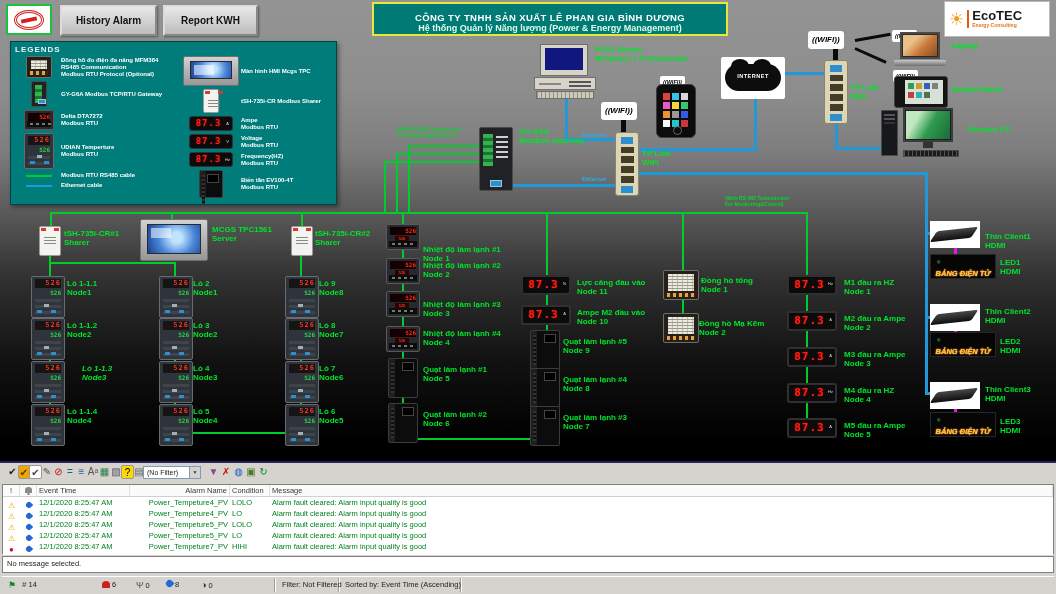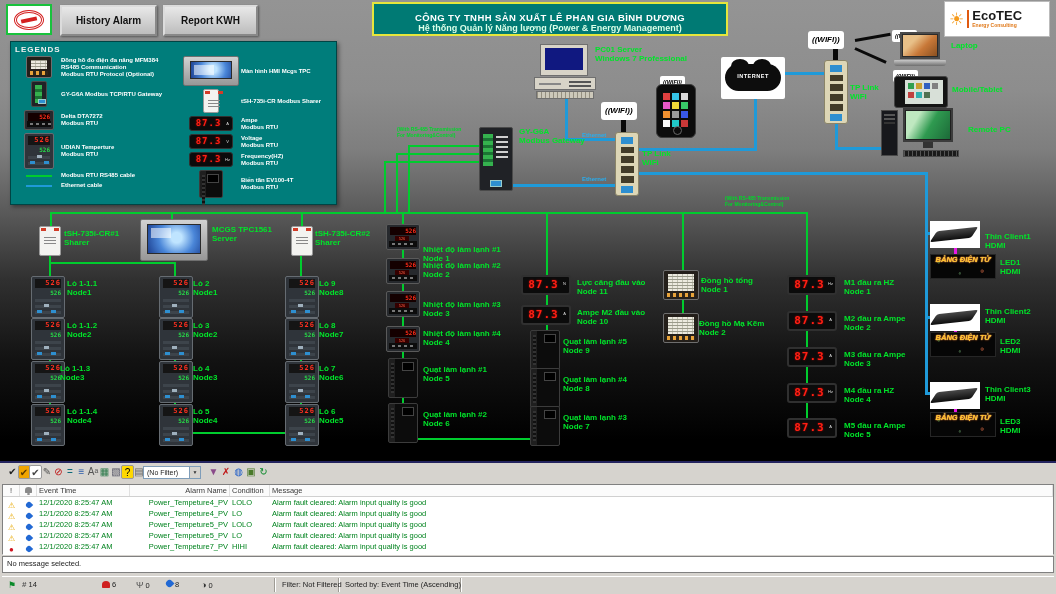--- a/index.html
+++ b/index.html
@@ -121,21 +121,21 @@
   .ic-rpc .tw{left:0;top:2px;width:17px;height:46px;background:#17181c;border:1px solid #4a4a4a;}
   .ic-rpc .tw:after{content:"";position:absolute;left:2px;top:3px;width:11px;height:2px;background:#555;box-shadow:0 4px 0 #555,0 8px 0 #333;}
   .ic-rpc .mon{left:22px;top:0;width:50px;height:34px;background:#202020;border:2px solid #3c3c3c;}
   .ic-rpc .mon:after{content:"";position:absolute;inset:1px;background:linear-gradient(120deg,#bfe8c0 0 25%,#2f9a50 55%,#1c6a38);}
   .ic-rpc .st{left:42px;top:34px;width:10px;height:6px;background:#333;}
   .ic-rpc .kb{left:22px;top:42px;width:56px;height:7px;background:#1a1a1a;border:1px solid #4a4a4a;
     background-image:repeating-linear-gradient(90deg,#555 0 1px,transparent 1px 4px);}
   .ic-thin{width:50px;height:27px;background:#fff;}
   .ic-thin .slab{left:5px;top:8px;width:38px;height:11px;background:linear-gradient(#484848,#0e0e0e);
     transform:skewX(-38deg) rotate(-7deg);border-radius:2px;}
-  .ic-led{width:66px;height:25px;background:#060606;border:1px solid #262626;display:flex;align-items:flex-start;justify-content:center;
+  .ic-led{width:66px;height:25px;background:#060606;border:1px solid #262626;display:flex;align-items:flex-end;justify-content:center;
     background-image:radial-gradient(circle at 12% 30%,#285028 0 1.5px,transparent 2px),radial-gradient(circle at 80% 70%,#603020 0 1.5px,transparent 2px),radial-gradient(circle at 45% 80%,#304830 0 1px,transparent 1.5px);}
   .ic-led .ledtx{position:static;color:#ffc42e;font-size:7.5px;font-weight:bold;font-style:italic;white-space:nowrap;
     text-shadow:0 0 2px #ff6a00,0 0 1px #ffe;}
   
   #alarm{position:absolute;left:0;top:461px;width:1056px;height:133px;background:#d6d3ce;border-top:2px solid #23235e;}
   #atoolbar{position:relative;height:19px;padding-top:2px;}
   .tbi{position:absolute;top:2px;width:13px;height:14px;font-size:10px;line-height:14px;text-align:center;cursor:pointer;border-radius:2px;}
   #afilter{position:absolute;left:143px;top:3px;width:58px;height:13px;background:#fff;border:1px solid #7f9db9;
     font-size:7px;line-height:11px;padding-left:3px;color:#222;cursor:pointer;}
   #afilter .arr{position:absolute;right:0;top:0;width:11px;height:11px;background:#d6d3ce;border-left:1px solid #7f9db9;
@@ -502,21 +502,21 @@
           <div>Lò 1-1.2</div>
           <div>Node2</div>
         </div>
         <div class="dev" style="left: 31px; top: 361px;">
           <span class="ic ic-temp">
             <i class="r7">526</i>
             <i class="g7">526</i>
             <i class="kb7"></i>
           </span>
         </div>
-        <div class="dlbl" style="left: 60px; top: 365px;">
+        <div class="dlbl" style="left: 82px; top: 365px; font-style: italic;">
           <div>Lò 1-1.3</div>
           <div>Node3</div>
         </div>
         <div class="dev" style="left: 31px; top: 404px;">
           <span class="ic ic-temp">
             <i class="r7">526</i>
             <i class="g7">526</i>
             <i class="kb7"></i>
           </span>
         </div>

